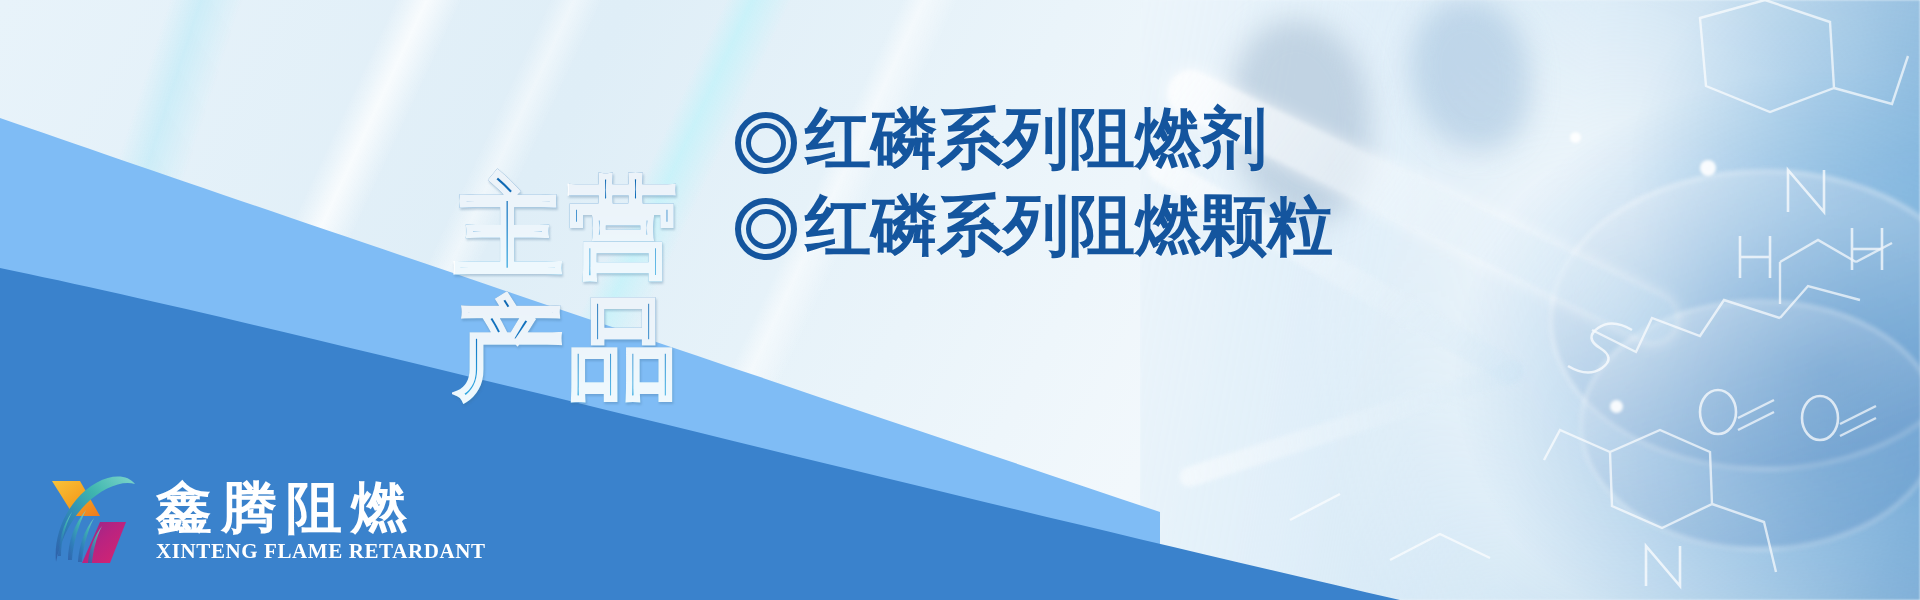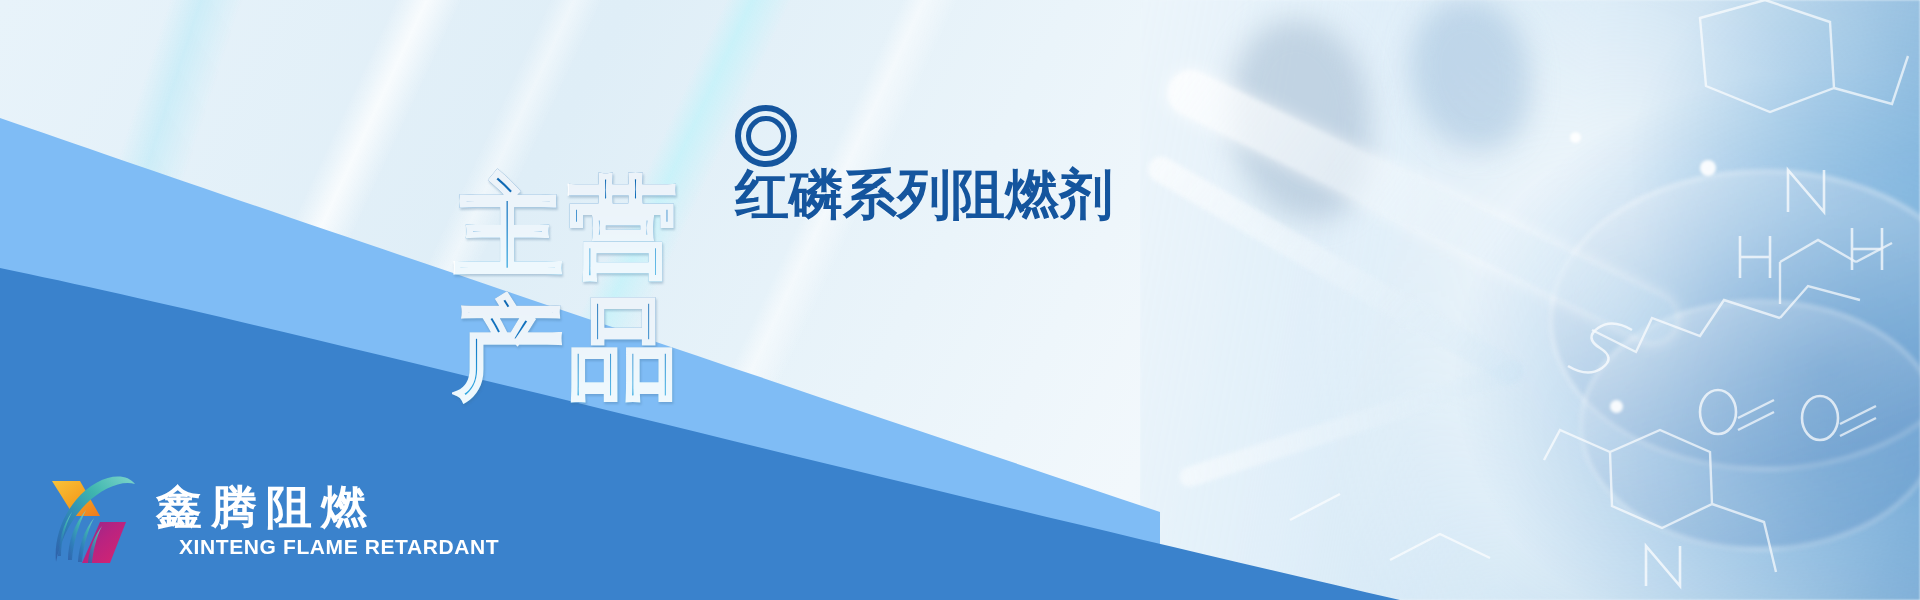--- a/index.html
+++ b/index.html
@@ -115,29 +115,28 @@
   }
 
   
   .headlines{
     position:absolute;
     left:735px; top:105px;
     display:flex; flex-direction:column;
     gap:18px;
   }
   .hl-row{
-    display:flex; align-items:flex-start;
-    font-size:54px;
+    display:flex; align-items:flex-end;
+    font-size:66px;
     line-height:1.04;
     font-weight:700;
     color:#14559e;
     white-space:nowrap;
     letter-spacing:0px;
     text-shadow:0 1px 0 rgba(255,255,255,.35);
-    flex-direction:column;
   }
   .hl-bullet{
     display:inline-block;
     width:62px; height:62px;
     margin-right:8px;
     border:6px solid #14559e;
     border-radius:50%;
     position:relative;
     flex:0 0 auto;
   }
@@ -152,29 +151,28 @@
 
   
   .logo{
     position:absolute;
     left:38px; top:468px;
     display:flex; align-items:center; gap:14px;
   }
   .logo-mark{ position:relative; width:104px; height:104px; flex:0 0 auto; }
   .logo-words{ display:flex; flex-direction:column; gap:2px; }
   .logo-cn{
-    font-size:46px; font-weight:700; color:#ffffff;
+    font-size:56px; font-weight:700; color:#ffffff;
     letter-spacing:9px; line-height:1.1;
     font-family:"DejaVu Sans","Liberation Sans",sans-serif;
   }
   .logo-en{
     font-size:21px; font-weight:700; color:#ffffff;
     letter-spacing:.6px; line-height:1.1;
-    font-family:Liberation Sans, sans-serif;
-    margin-left:23px;
+    font-family:Liberation Serif, serif;
   }
 </style>
 </head>
 <body>
 
 <div class="banner">
 
   <div class="bg-base"></div>
   <div class="bg-streaks"></div>
 
@@ -250,20 +248,24 @@
     <span class="mp-char">主</span>
     <span class="mp-char">营</span>
     <span class="mp-char">产</span>
     <span class="mp-char">品</span>
   </div>
 
   <div class="headlines">
     <div class="hl-row">
       <span class="hl-bullet"></span>
       <span>红磷系列阻燃剂</span>
+    </div>
+    <div class="hl-row">
+      <span class="hl-bullet"></span>
+      <span>红磷系列阻燃颗粒</span>
     </div>
   </div>
 
   <div class="logo">
     <div class="logo-mark">
       <svg viewBox="0 0 104 104" width="104" height="104">
         <defs>
           <linearGradient id="gGold" x1="0" y1="0" x2="1" y2="1">
             <stop offset="0%" stop-color="#F8C33A"></stop>
             <stop offset="55%" stop-color="#F5A01F"></stop>

